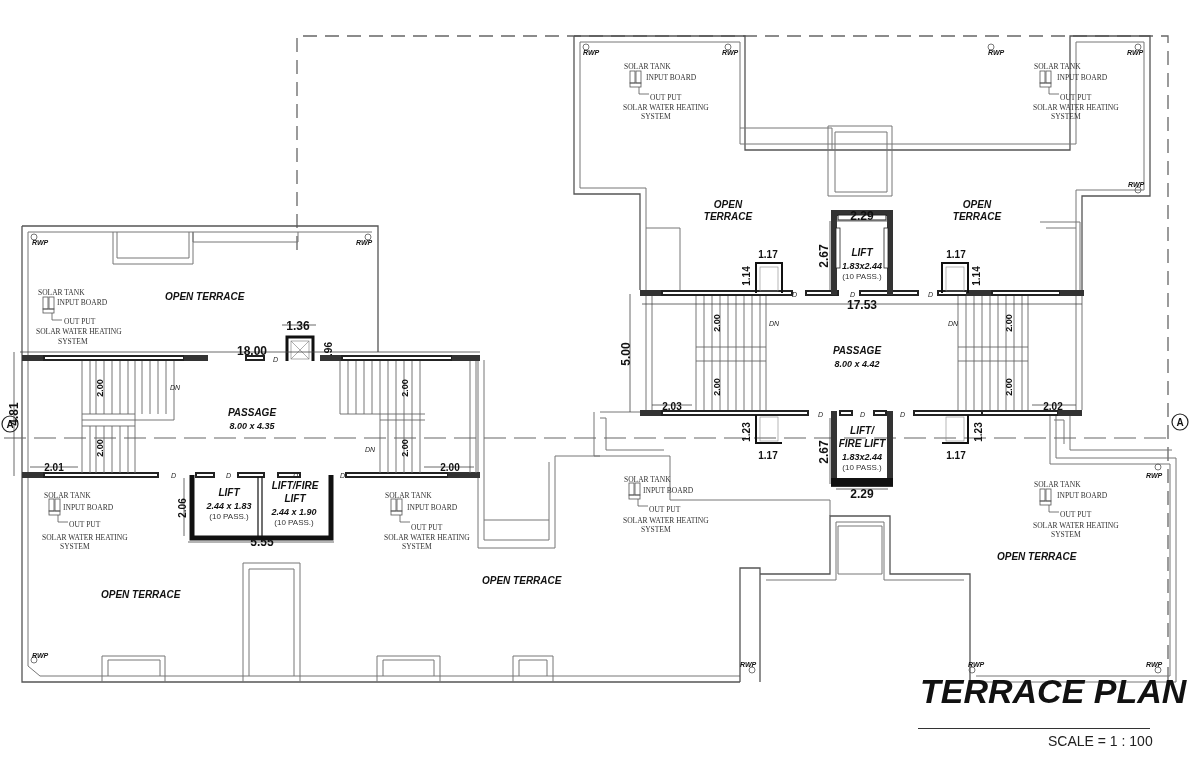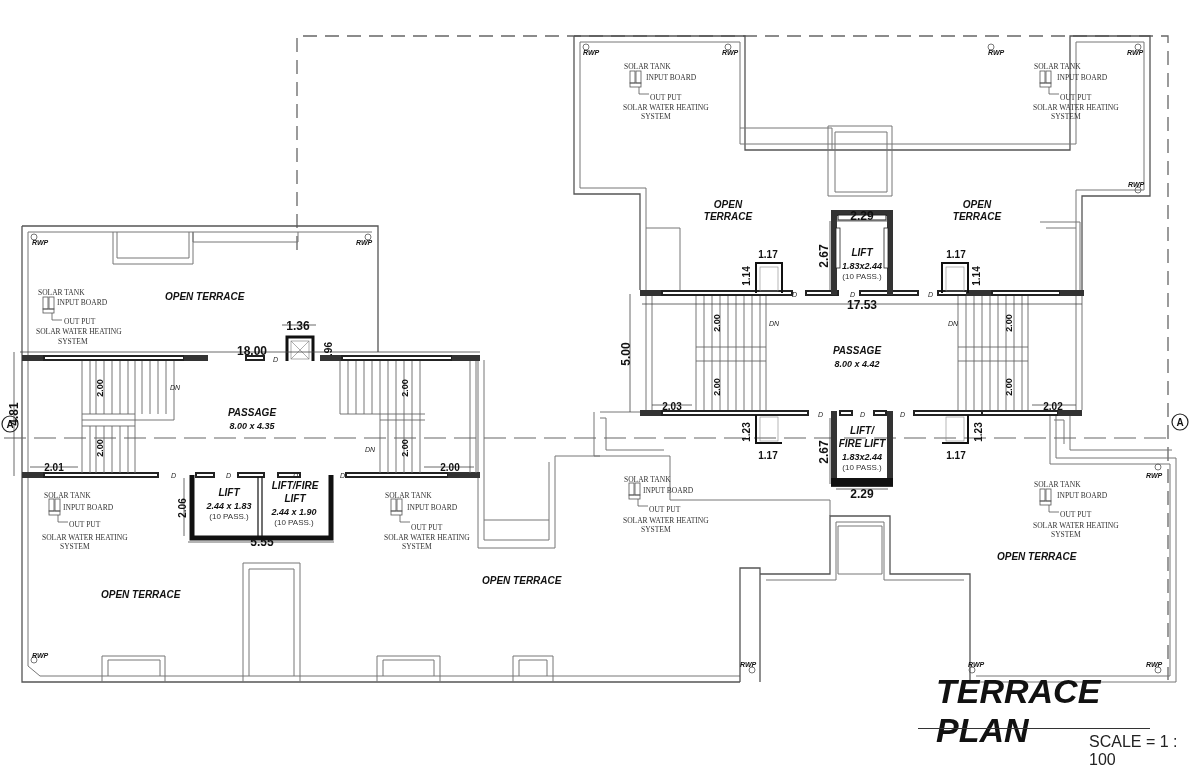--- a/index.html
+++ b/index.html
@@ -13,23 +13,23 @@
   .solid { fill:#333; }
   .stair { stroke:#666; stroke-width:0.9; }
   .dim { stroke:#444; stroke-width:0.8; fill:none; }
   .lbl-ot { font-family:"Liberation Sans", sans-serif; font-weight:bold; font-style:italic; font-size:10px; fill:#111; }
   .lbl-b { font-family:"Liberation Sans", sans-serif; font-weight:bold; font-style:italic; font-size:10px; fill:#111; }
   .lbl-s { font-family:"Liberation Sans", sans-serif; font-size:8px; fill:#333; }
   .dimt { font-family:"Liberation Sans", sans-serif; font-weight:bold; font-size:12px; fill:#111; }
   .rwp { font-family:"Liberation Sans", sans-serif; font-weight:bold; font-style:italic; font-size:7px; fill:#111; }
   .serif { font-family:"Liberation Serif", serif; font-size:7.5px; fill:#333; }
   .d { font-family:"Liberation Sans", sans-serif; font-style:italic; font-size:7px; fill:#222; }
-  .title { position:absolute; left:920px; top:672px; font-family:"Liberation Sans", sans-serif; font-weight:bold; font-style:italic; font-size:34px; color:#111; letter-spacing:0px;margin-left:16px; }
+  .title { position:absolute; left:920px; top:672px; font-family:"Liberation Sans", sans-serif; font-weight:bold; font-style:italic; font-size:34px; color:#111; letter-spacing:0px; }
   .title-line { position:absolute; left:918px; top:728px; width:232px; height:1px; background:#333; }
-  .scale { position:absolute; left:1048px; top:733px; font-family:"Liberation Sans", sans-serif; font-size:16px; color:#222;margin-left:41px; }
+  .scale { position:absolute; left:1048px; top:733px; font-family:"Liberation Sans", sans-serif; font-size:14px; color:#222; }
 </style>
 </head>
 <body>
 
 <svg width="1198" height="768" viewBox="0 0 1198 768">
 
   <path class="dash" d="M297 250 L297 36 L1168 36 L1168 680"></path>
 
   <g>
     <path class="wall" d="M22 226 L378 226 L378 352"></path>

